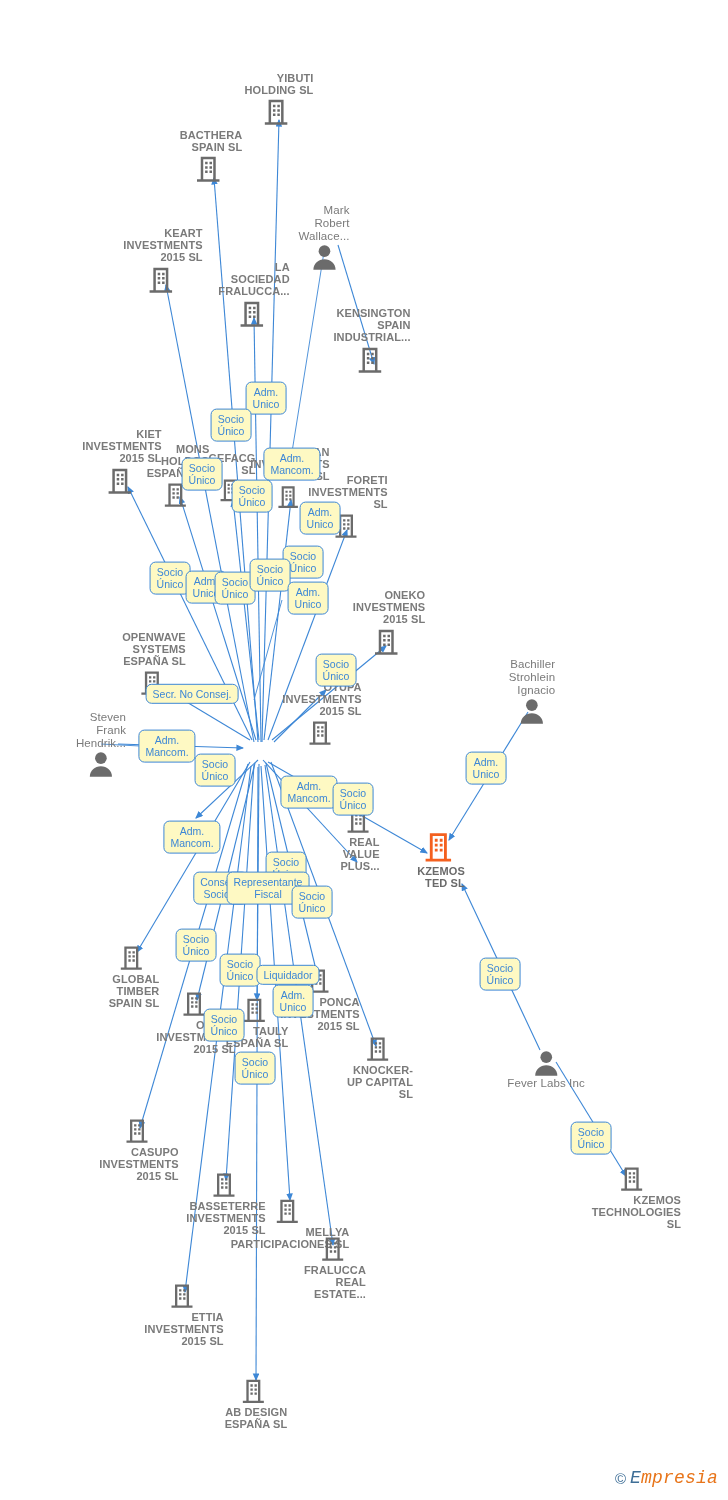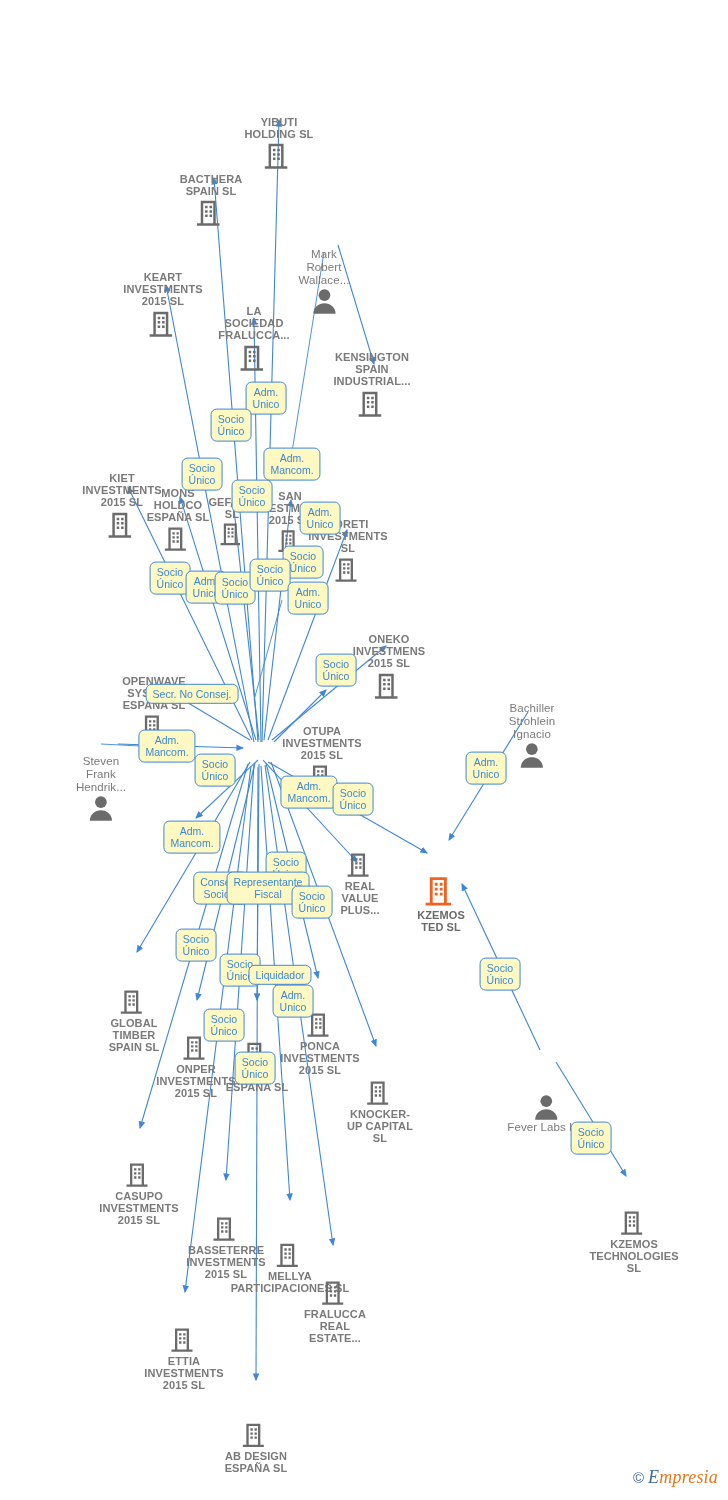--- a/index.html
+++ b/index.html
@@ -6,21 +6,21 @@
   html,body{margin:0;padding:0;background:#ffffff;}
   body{
     font-family:"Liberation Sans", sans-serif;
     width:728px;height:1500px;position:relative;overflow:hidden;
     -webkit-font-smoothing:antialiased;
   }
   #graph{position:absolute;inset:0;width:728px;height:1500px;}
   svg.edges{position:absolute;left:0;top:0;width:728px;height:1500px;pointer-events:none;}
 
   
-  .node{position:absolute;transform:translate(-50%,-50%);text-align:center;margin-top:44px;}
+  .node{position:absolute;transform:translate(-50%,-50%);text-align:right;}
   .node .glyph{display:block;margin:0 auto;}
   .node .label{
     display:block;color:#7a7a7a;font-size:11px;line-height:12.2px;
     font-weight:bold;letter-spacing:.1px;white-space:pre-line;
   }
   .node.person .label{font-weight:normal;font-size:11.5px;line-height:13px;}
   .node.label-above .label{margin-bottom:1px;}
   .node.label-below .label{margin-top:1px;}
   .node.focus .label{color:#6a6a6a;font-weight:bold;}
 
@@ -33,21 +33,21 @@
     box-sizing:border-box;
   }
   .rel.wide{white-space:nowrap;}
 
   
   #watermark{
     position:absolute;right:10px;bottom:12px;display:flex;align-items:center;gap:4px;
   }
   #watermark .cmark{color:#3f6f97;font-size:15px;line-height:15px;}
   #watermark .brand{
-    font-family:Liberation Serif, serif;font-style:italic;font-size:18px;
+    font-family:Liberation Mono, monospace;font-style:italic;font-size:18px;
     color:#e8751a;letter-spacing:.2px;
   }
   #watermark .brand .e{color:#3f6f97;}
 </style>
 </head>
 <body>
 
 <div id="graph">
 
   <svg class="edges" viewBox="0 0 728 1500">
@@ -423,21 +423,21 @@
   <div class="rel" style="left:221px;top:888px">Consej. ,
 Socio...</div>
   <div class="rel" style="left:268px;top:888px">Representante
 Fiscal</div>
   <div class="rel" style="left:312px;top:902px">Socio
 Único</div>
   <div class="rel" style="left:196px;top:945px">Socio
 Único</div>
   <div class="rel" style="left:240px;top:970px">Socio
 Único</div>
-  <div class="rel wide" style="left:280px;top:975px">Liquidador</div>
+  <div class="rel wide" style="left:288px;top:975px">Liquidador</div>
   <div class="rel" style="left:293px;top:1001px">Adm.
 Unico</div>
   <div class="rel" style="left:224px;top:1025px">Socio
 Único</div>
   <div class="rel" style="left:255px;top:1068px">Socio
 Único</div>
   <div class="rel" style="left:500px;top:974px">Socio
 Único</div>
   <div class="rel" style="left:591px;top:1138px">Socio
 Único</div>

